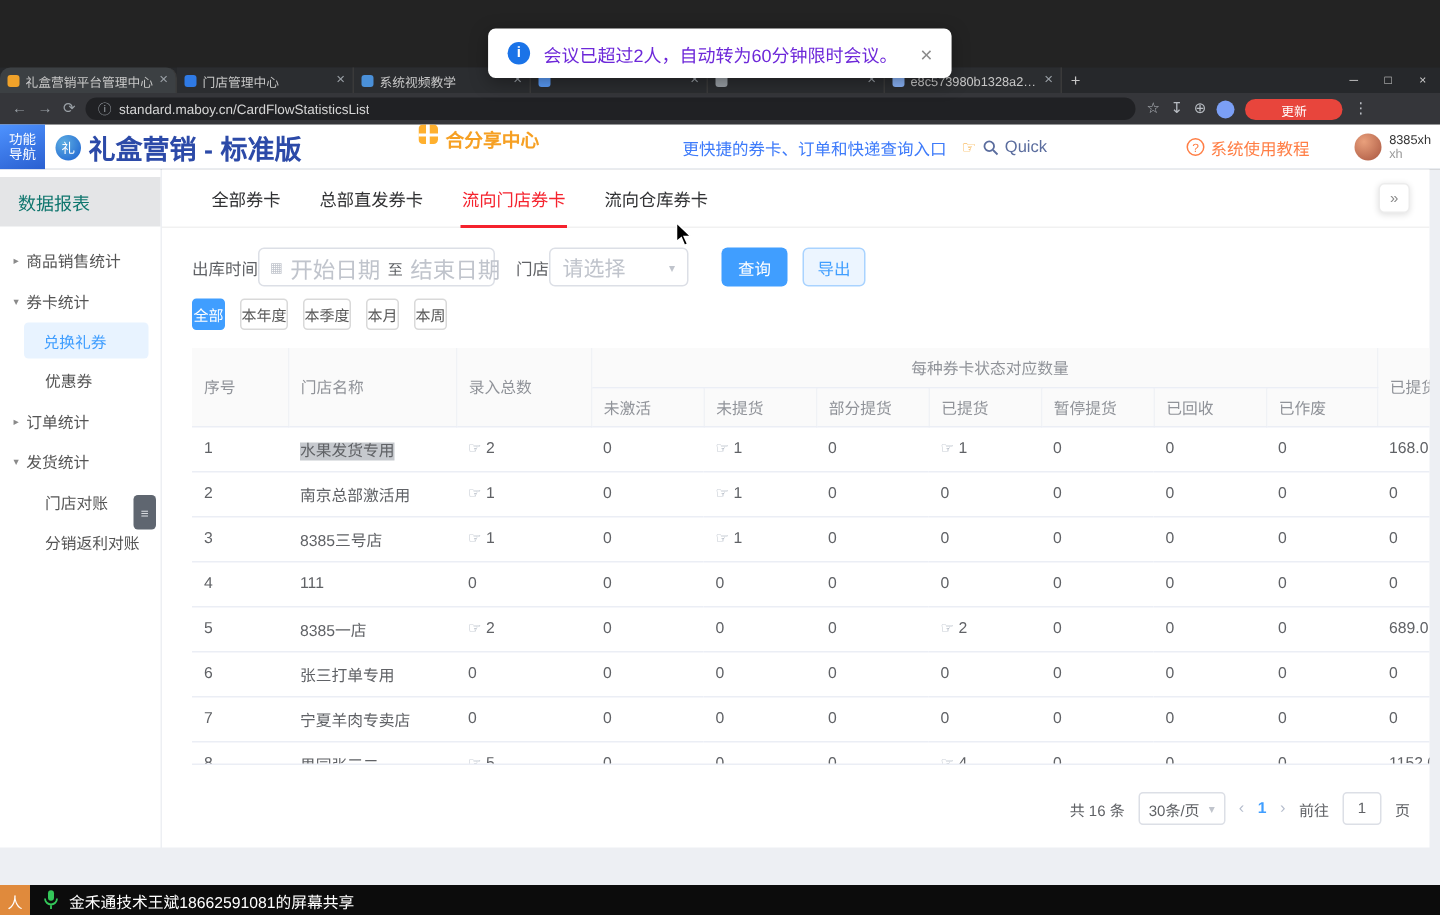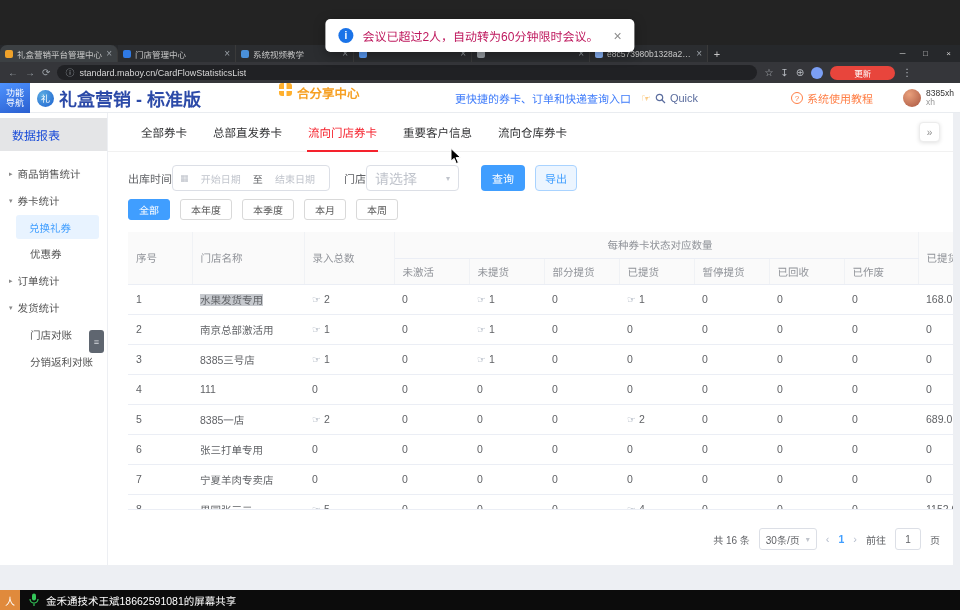--- a/index.html
+++ b/index.html
@@ -44,72 +44,72 @@
   .tutorial{position:absolute;left:791px;top:0;height:30px;display:flex;align-items:center;gap:4px;color:#ff7e45;font-size:11px;white-space:nowrap}
   .q-ic{width:12px;height:12px;border:1px solid #ff7e45;border-radius:50%;font-size:8px;display:flex;align-items:center;justify-content:center;flex:none}
   .user{position:absolute;right:6px;top:0;height:30px;display:flex;align-items:center;gap:5px}
   .user-avatar{width:18px;height:18px;border-radius:50%;background:radial-gradient(circle at 35% 30%,#e9a07c,#a8553f);flex:none}
   .user-name{font-size:8.5px;color:#333;line-height:9.5px}
   .user-name .sub{color:#999}
 
   
   .app-bg{position:absolute;top:113px;left:0;width:100%;height:477px;background:#edeff3}
   .sidebar{position:absolute;left:0;top:113px;width:107px;height:452px;background:#fff}
-  .sb-title{margin-top:5px;height:33px;background:#e4e5e7;color:#1d4ed8;font-size:12px;display:flex;align-items:center;padding-left:12px}
+  .sb-title{margin-top:5px;height:33px;background:#e4e5e7;color:#0f766e;font-size:12px;display:flex;align-items:center;padding-left:12px}
   .sb-menu{padding-top:9px}
   .sb-item{height:27px;display:flex;align-items:center;font-size:10.5px;color:#555;cursor:pointer}
   .sb-item.group{padding-left:9px;gap:5px}
   .sb-arrow{font-size:7px;color:#8a8a8a}
   .sb-item.item{padding-left:30px}
   .sb-item.item.active{color:#409eff;background:#e8f3ff;border-radius:3px;margin:1px 8px 1px 16px;padding-left:13px;height:24px}
   .collapse-handle{position:absolute;left:89px;top:217px;width:15px;height:23px;background:#5f6670;border-radius:3px;color:#d8dbe0;font-size:9px;display:flex;align-items:center;justify-content:center}
 
   .panel{position:absolute;left:108px;top:113px;width:845px;height:452px;background:#fff}
   .panel-tabs-row{position:relative;height:39px;border-bottom:1px solid #f1f1f1;display:flex;align-items:stretch;padding-left:20px}
   .ptab{padding:0 13px;display:flex;align-items:center;font-size:11.5px;color:#303133;position:relative;white-space:nowrap}
   .ptab.active{color:#f5222d}
   .ptab.active::after{content:"";position:absolute;left:12px;right:12px;bottom:-1px;height:2px;background:#f5222d}
   .collapse-btn{position:absolute;right:13px;top:9px;width:21px;height:20px;background:#fff;border:1px solid #ececec;border-radius:4px;box-shadow:0 1px 4px rgba(0,0,0,.12);color:#8c8c8c;font-size:10px;display:flex;align-items:center;justify-content:center}
 
   .filters{display:flex;align-items:center;margin:13px 20px 0;gap:0}
   .f-label{font-size:11px;color:#606266;white-space:nowrap}
   .date-range{width:158px;height:26px;border:1px solid #dcdfe6;border-radius:4px;display:flex;align-items:center;padding:0 7px;gap:5px;background:#fff}
   .cal-ic{color:#c0c4cc;font-size:9px}
-  .dr-ph{flex:1;font-size:10px;color:#c0c4cc;text-align:center;white-space:nowrap}
+  .dr-ph{flex:1;font-size:15px;color:#c0c4cc;text-align:center;white-space:nowrap}
   .dr-sep{font-size:10px;color:#606266}
   .store-label{margin-left:14px}
   .store-select{width:93px;height:26px;border:1px solid #dcdfe6;border-radius:4px;display:flex;align-items:center;justify-content:space-between;padding:0 8px;background:#fff}
   .sel-ph{font-size:14px;color:#c0c4cc}
   .sel-arrow{font-size:8px;color:#c0c4cc}
   .btn{height:26px;border:none;border-radius:4px;font-size:11px;display:flex;align-items:center;justify-content:center;font-family:inherit;cursor:pointer}
   .btn-primary{width:44px;background:#409eff;color:#fff;margin-left:22px}
   .btn-plain{width:42px;background:#ecf5ff;border:1px solid #a9d3ff;color:#409eff;margin-left:10px}
 
   .chips{display:flex;gap:10px;margin:8px 20px 0}
-  .chip{height:21px;padding:0 10px;border:1px solid #d9d9d9;border-radius:3px;font-size:10px;color:#595959;display:flex;align-items:center;background:#fff;white-space:nowrap}
+  .chip{height:21px;padding:0 0;border:1px solid #d9d9d9;border-radius:3px;font-size:10px;color:#595959;display:flex;align-items:center;background:#fff;white-space:nowrap}
   .chip.active{background:#409eff;border-color:#409eff;color:#fff}
 
   .table-viewport{margin:12px 0 0 20px;width:825px;height:278px;overflow:hidden;border-bottom:1px solid #ebeef5}
   .stat-table{border-collapse:collapse;table-layout:fixed;width:880px}
   .stat-table th{background:#fafafa;color:#909399;font-weight:normal;font-size:10.5px;height:26px;text-align:left;padding:0 0 0 8px;border-bottom:1px solid #ebeef5;border-right:1px solid #f0f2f5;white-space:nowrap;overflow:hidden}
   .stat-table th.group-th{text-align:center}
   .stat-table td{font-size:10.5px;color:#606266;height:30px;padding:0 0 0 8px;border-bottom:1px solid #ebeef5;white-space:nowrap;overflow:hidden}
   .hand{color:#9aa4b2;font-size:10px;margin-right:3px}
   .sel{background:#c6c9ce}
 
   .pagination{position:absolute;right:13px;top:415px;display:flex;align-items:center;gap:9px;font-size:10px;color:#606266;white-space:nowrap}
   .page-size{width:58px;height:22px;border:1px solid #dcdfe6;border-radius:3px;display:flex;align-items:center;justify-content:space-between;padding:0 6px;background:#fff}
   .pg-arrow{color:#b4bccc;font-size:11px}
   .pg-num{color:#409eff;font-weight:bold;font-size:10.5px}
   .goto-input{width:26px;height:22px;border:1px solid #dcdfe6;border-radius:3px;text-align:center;font-size:10px;color:#606266;font-family:inherit}
 
   
   .toast{position:absolute;top:19px;left:50%;transform:translateX(-50%);height:33px;background:#fff;border-radius:5px;box-shadow:0 3px 12px rgba(0,0,0,.35);display:flex;align-items:center;padding:0 13px;gap:9px;z-index:60}
   .toast-ic{width:15px;height:15px;border-radius:50%;background:#1a73e8;color:#fff;font-size:10px;font-weight:bold;display:flex;align-items:center;justify-content:center;flex:none}
-  .toast-text{font-size:12px;color:#be185d;white-space:nowrap}
+  .toast-text{font-size:12px;color:#6d28d9;white-space:nowrap}
   .toast-close{color:#8c8c8c;font-size:14px;margin-left:6px}
   .share-bar{position:absolute;left:0;top:590px;width:100%;height:20px;background:#0c0c0c;display:flex;align-items:center;gap:7px}
   .share-avatar{width:20px;height:20px;background:#e08a3c;color:#fff;font-size:10px;display:flex;align-items:center;justify-content:center;flex:none}
   .mic-ic{flex:none;margin-left:2px}
   .share-text{color:#fff;font-size:10.5px;white-space:nowrap}
   .cursor{position:absolute;left:450px;top:148px;z-index:70}
 </style>
 </head>
 <body>
 
@@ -241,21 +241,20 @@
       </div>
     <div class="collapse-handle">≡</div>
   </div>
 
   <div class="panel">
     <div class="panel-tabs-row">
       <div class="panel-tabs" style="display:flex">
           <div class="ptab">全部券卡</div>
           <div class="ptab">总部直发券卡</div>
           <div class="ptab active">流向门店券卡</div>
-          <div class="ptab">重要客户信息</div>
           <div class="ptab">流向仓库券卡</div>
         </div>
     </div>
     <div class="collapse-btn">»</div>
 
     <div class="filters">
       <span class="f-label">出库时间</span>
       <div class="date-range">
         <span class="cal-ic">▦</span>
         <span class="dr-ph">开始日期</span>

